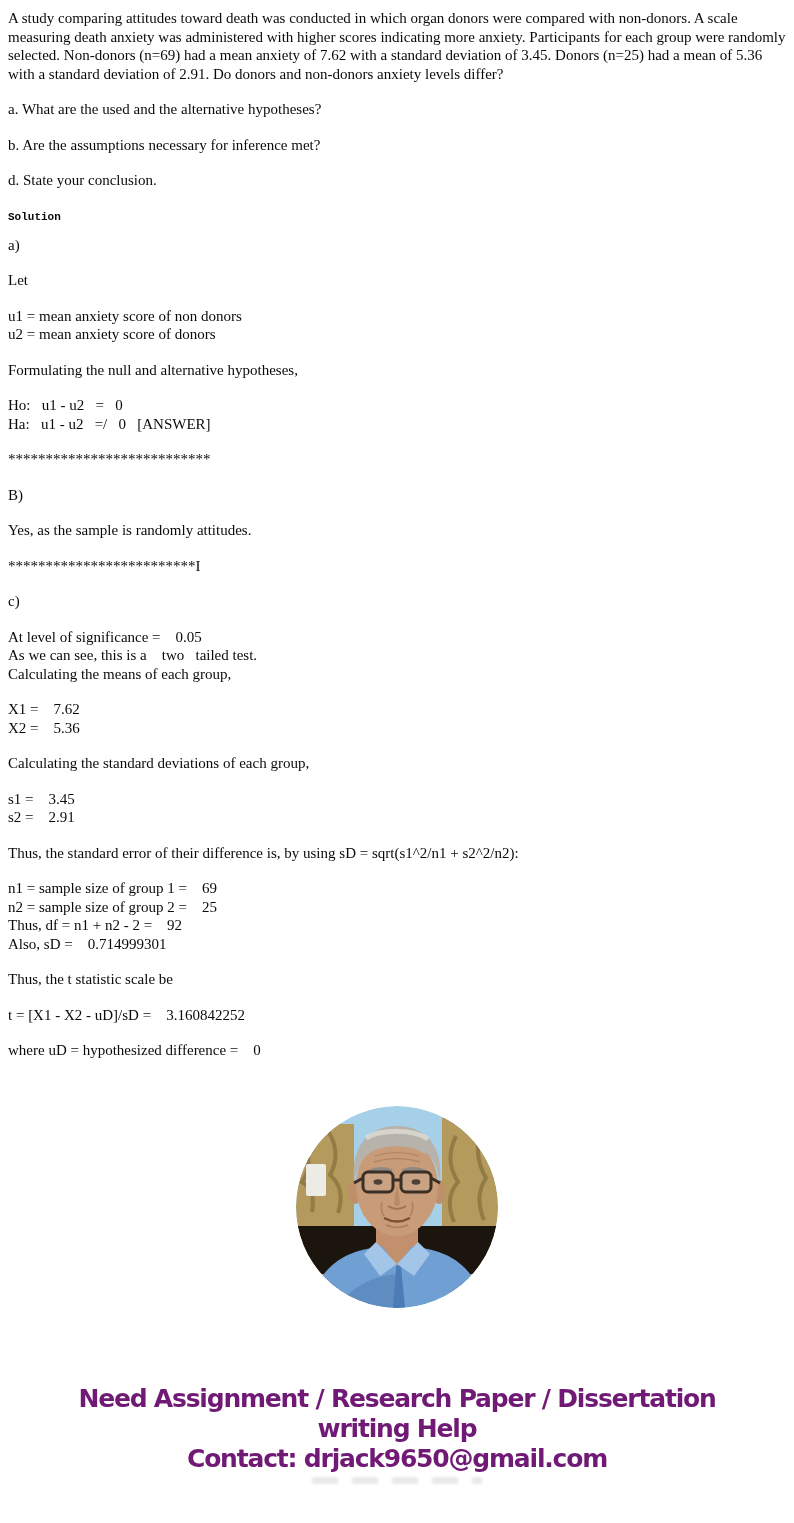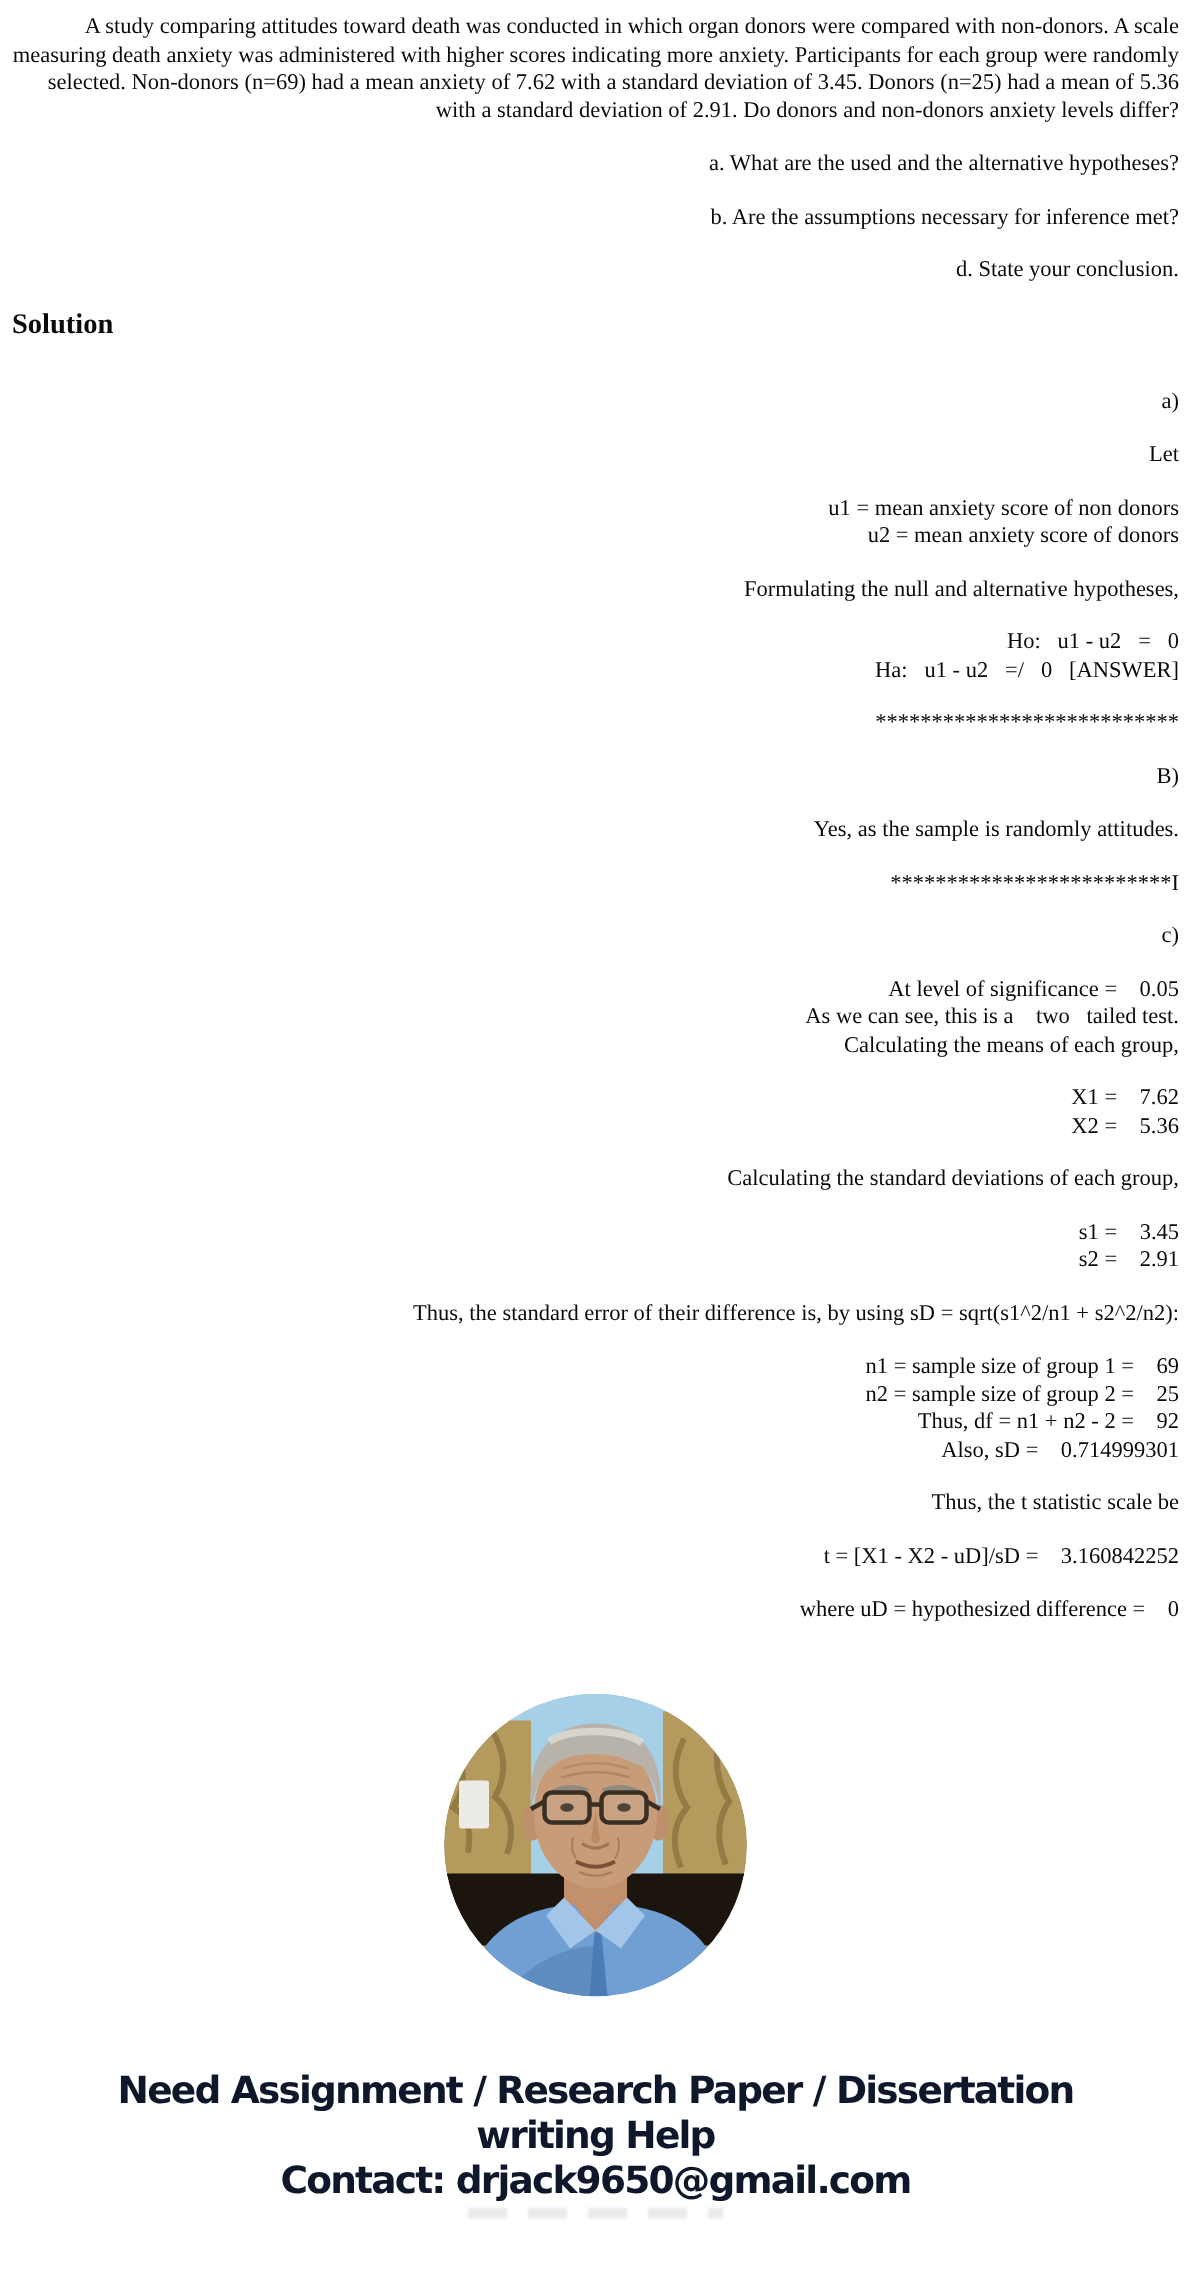--- a/index.html
+++ b/index.html
@@ -10,50 +10,50 @@
     margin: 0 auto;
     box-sizing: border-box;
     padding: 9px 8px 0 8px;
     background: #ffffff;
     font-family: "Liberation Serif", serif;
     font-size: 15px;
     line-height: 18.5px;
     color: #0a0a0a;
     overflow: hidden;
   }
-  .block { margin: 0 0 17px 0; text-align: right; }
+  .block { margin: 0 0 17px 0; }
   .pre { white-space: pre-wrap; }
   .solution-heading {
-    font-family: Liberation Serif, serif;
-    font-size: 19px;
+    font-family: Liberation Mono, monospace;
+    font-size: 11px;
     line-height: 20px;
     font-weight: bold;
-    margin: 2px 0 32px 0;
+    margin: 2px 0 9px 0;
   }
   .avatar-wrap {
     display: flex;
     justify-content: center;
     margin: 46px 0 0 0;
   }
   .avatar {
     width: 202px;
     height: 202px;
     border-radius: 50%;
     overflow: hidden;
     flex: 0 0 auto;
   }
   .footer {
-    margin-top: 48px;
+    margin-top: 76px;
     text-align: center;
     font-family: "DejaVu Sans", sans-serif;
     font-weight: bold;
     font-size: 25px;
     line-height: 30px;
     letter-spacing: -1.2px;
-    color: #0f172a;
+    color: #701a75;
   }
   .footer .pre-line { white-space: pre-line; }
   .smudge {
     width: 170px;
     height: 7px;
     margin: 3px auto 0 auto;
     background: repeating-linear-gradient(90deg, #d9d9d9 0 26px, transparent 26px 40px);
     opacity: 0.55;
     filter: blur(1px);
   }

